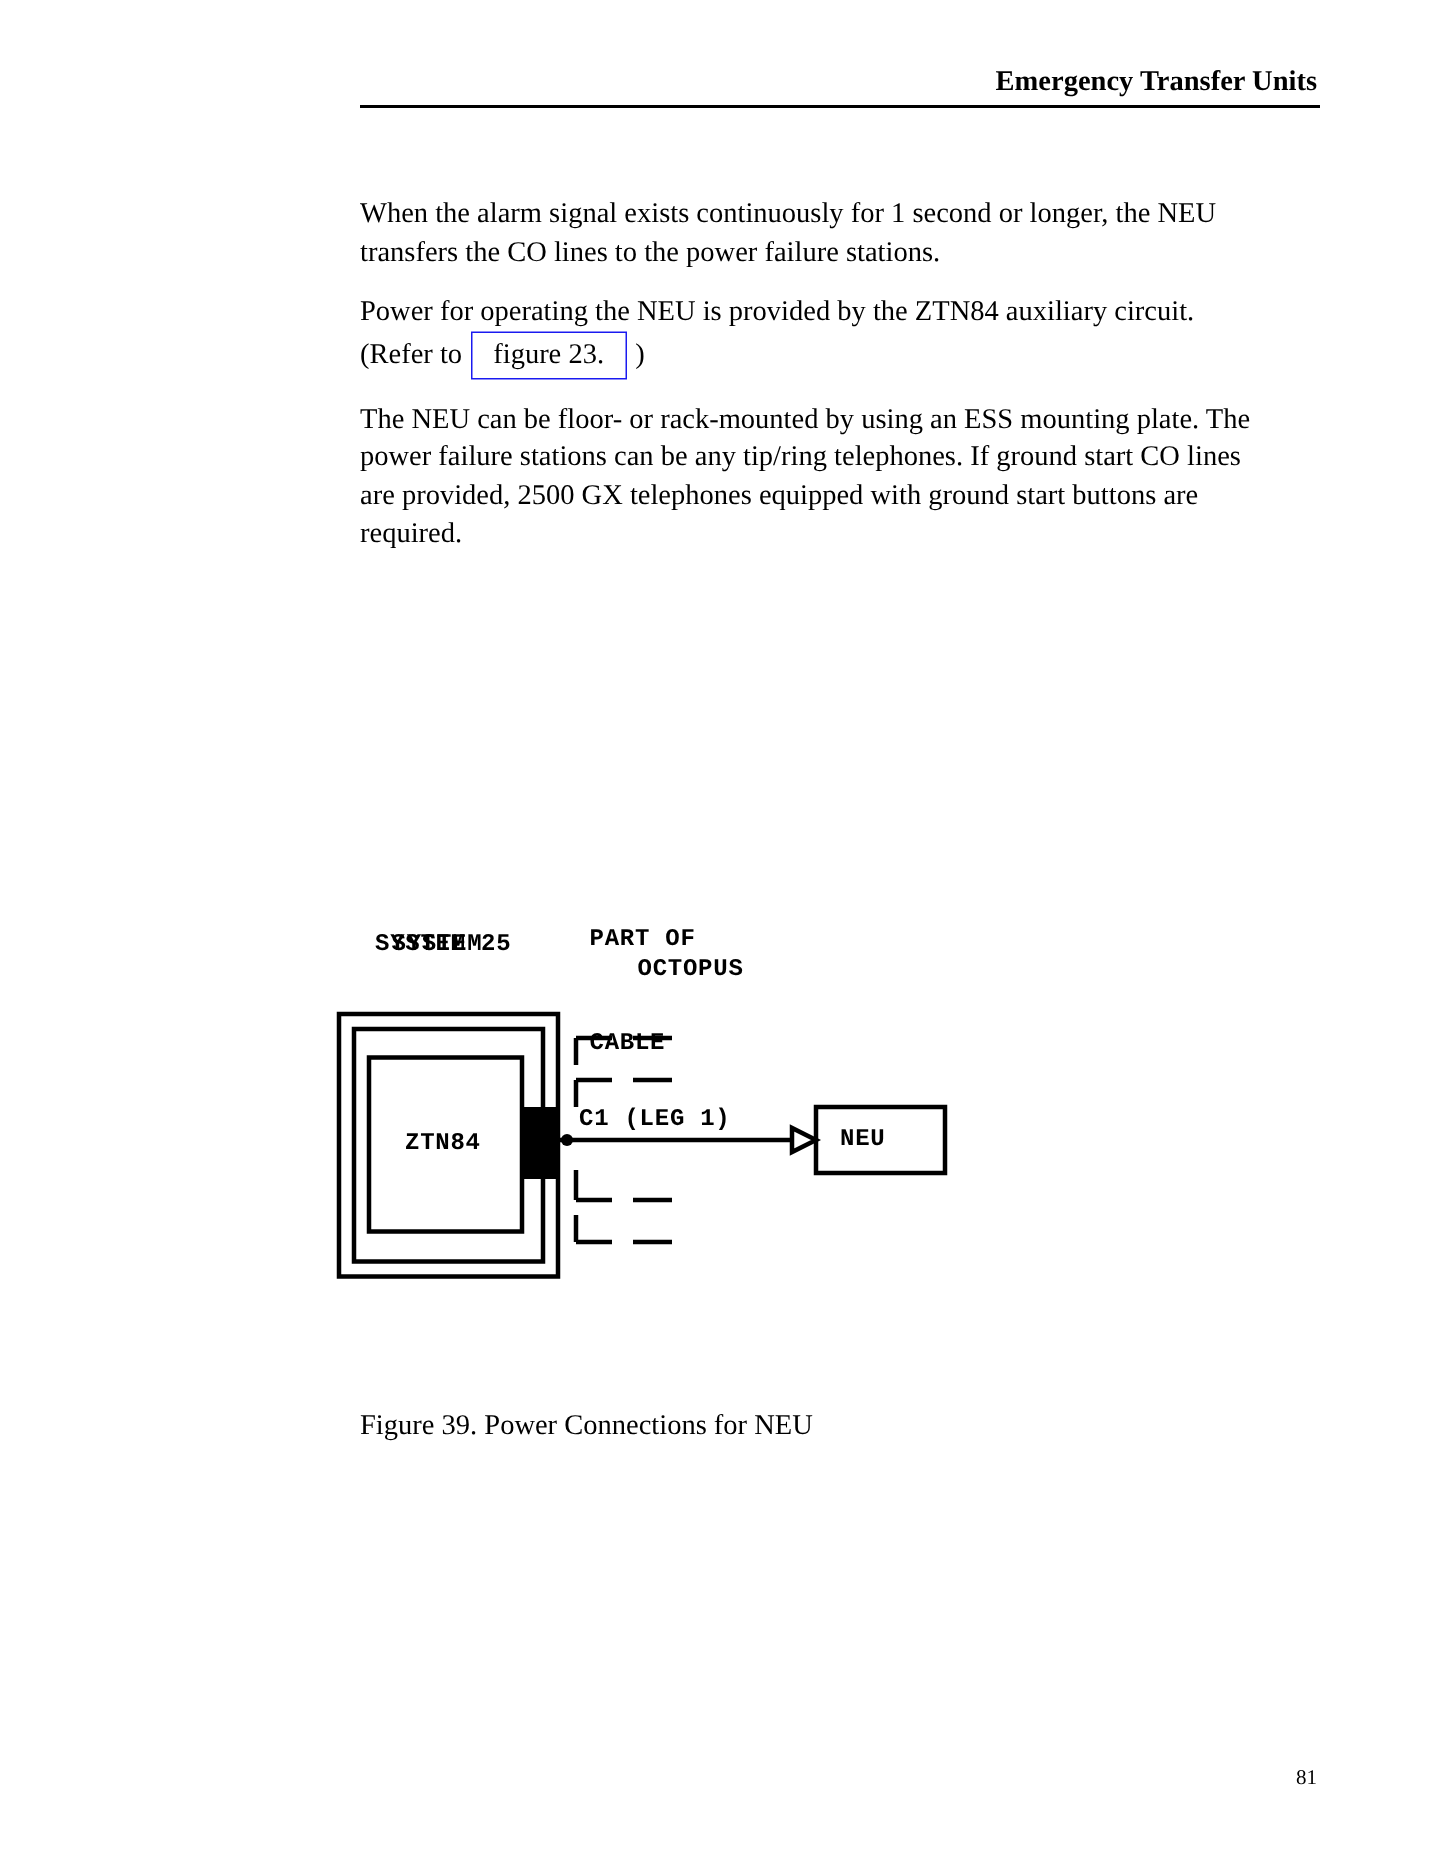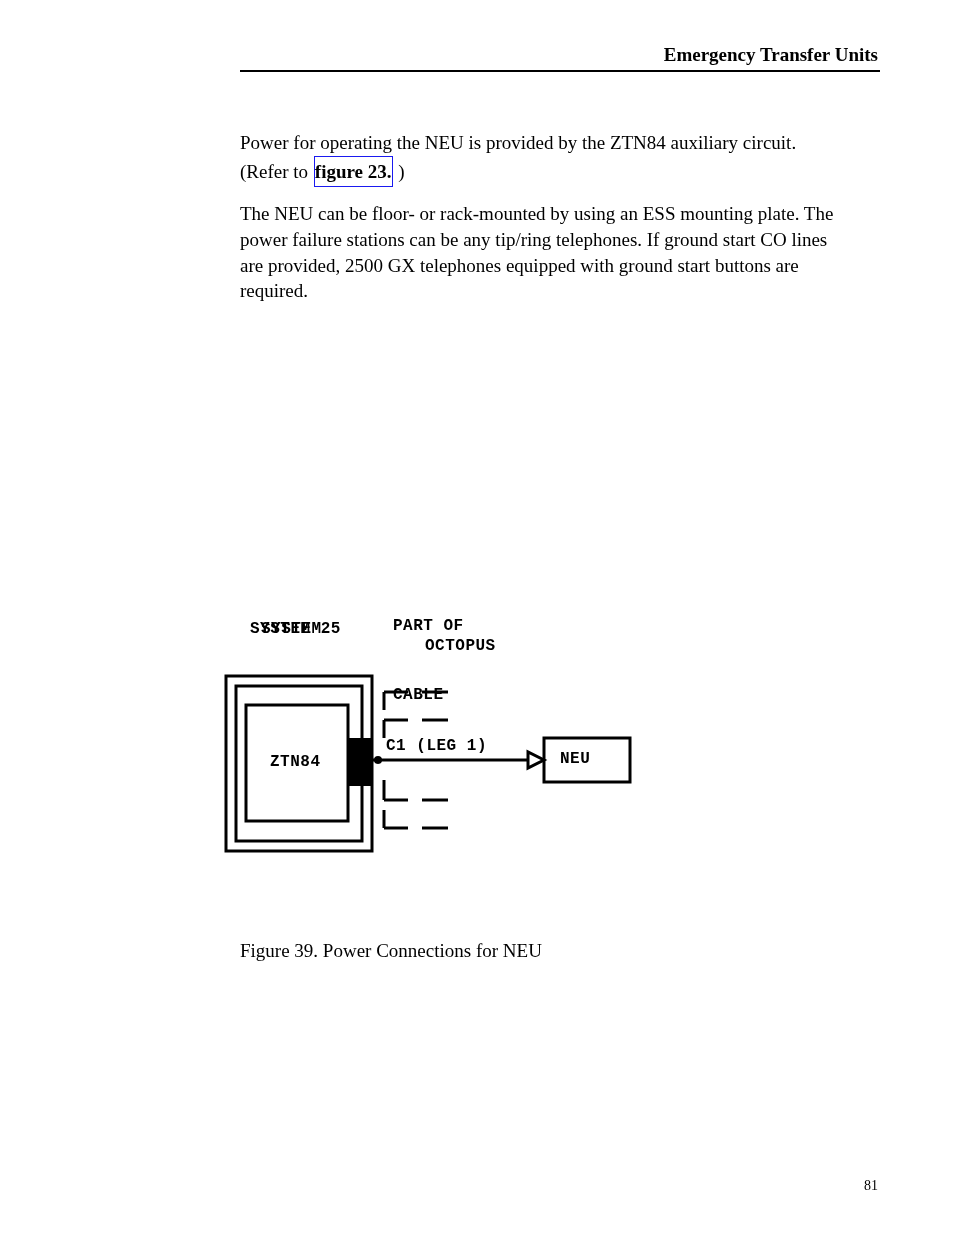--- a/index.html
+++ b/index.html
@@ -35,23 +35,22 @@
     left: 240px;
     right: 110px;
     top: 130px;
     font-size: 19px;
     line-height: 1.35;
   }
   .body-text p { margin: 0 0 14px 0; }
   .highlight-box {
     display: inline-block;
     border: 1.5px solid #1a1af0;
-    padding: 2px 0;
+    padding: 2px 14px;
     margin: 0 1px;
-    font-weight: bold;
   }
   .figure-wrap {
     position: absolute;
     left: 208px;
     top: 620px;
     width: 500px;
     height: 290px;
   }
   .fig-label {
     position: absolute;
@@ -78,20 +77,21 @@
 </style>
 </head>
 <body>
 
 <div class="page">
 
   <div class="title-line">Emergency Transfer Units</div>
   <div class="header-rule"></div>
 
   <div class="body-text">
+    <p>When the alarm signal exists continuously for 1 second or longer, the NEU transfers the CO lines to the power failure stations.</p>
     <p>
       <span>Power for operating the NEU is provided by the ZTN84 auxiliary circuit. (Refer to </span>
       <span class="highlight-box">figure 23.</span>
       <span> )</span>
     </p>
     <p>The NEU can be floor- or rack-mounted by using an ESS mounting plate. The power failure stations can be any tip/ring telephones. If ground start CO lines are provided, 2500 GX telephones equipped with ground start buttons are required.</p>
   </div>
 
   <div class="figure-wrap">
 

